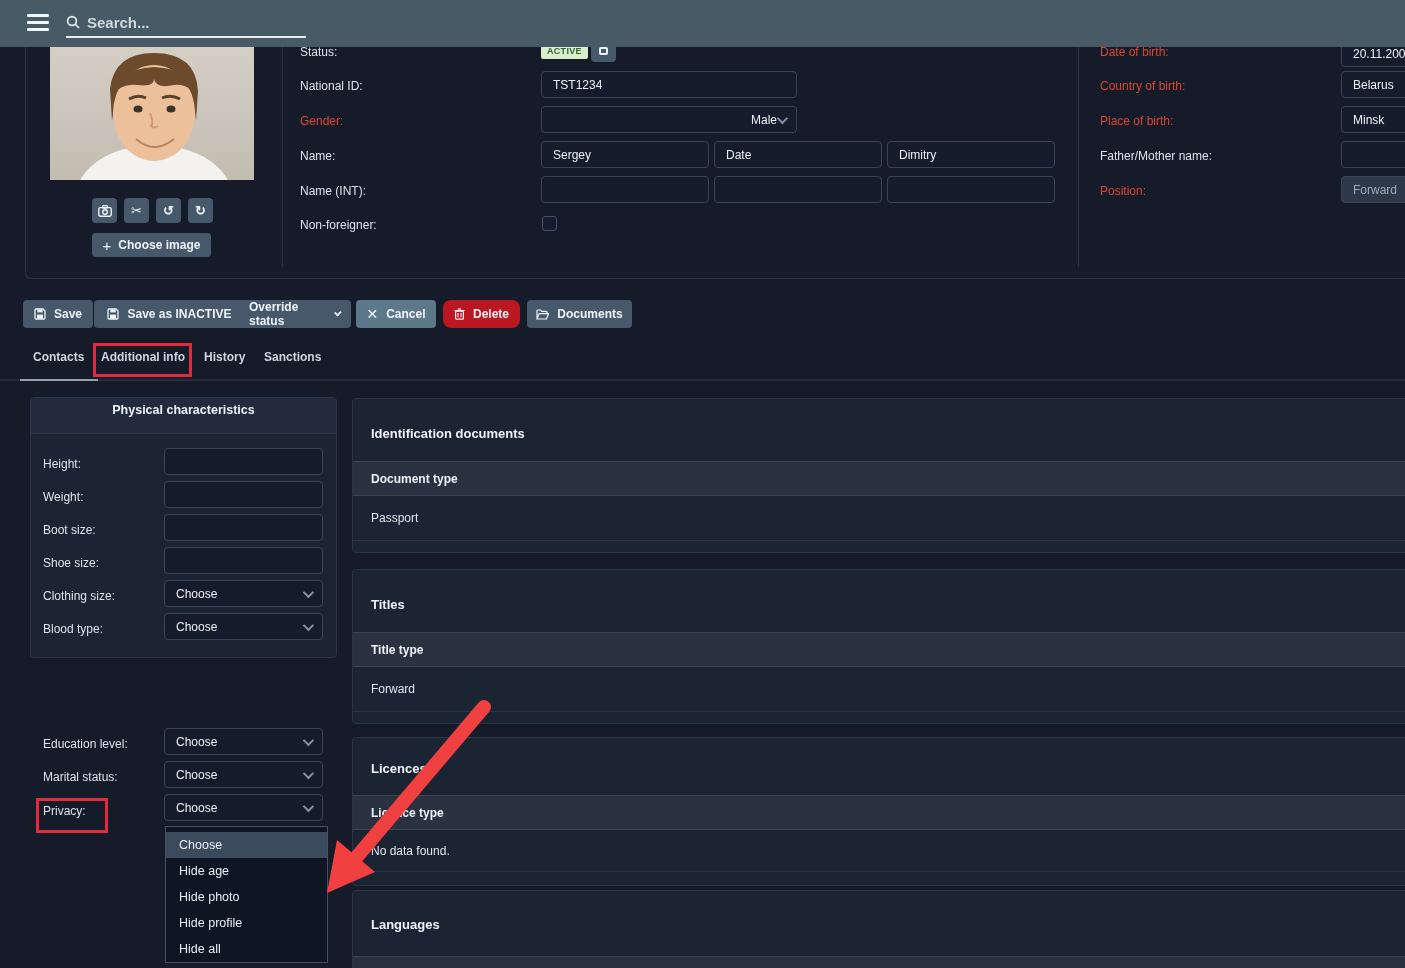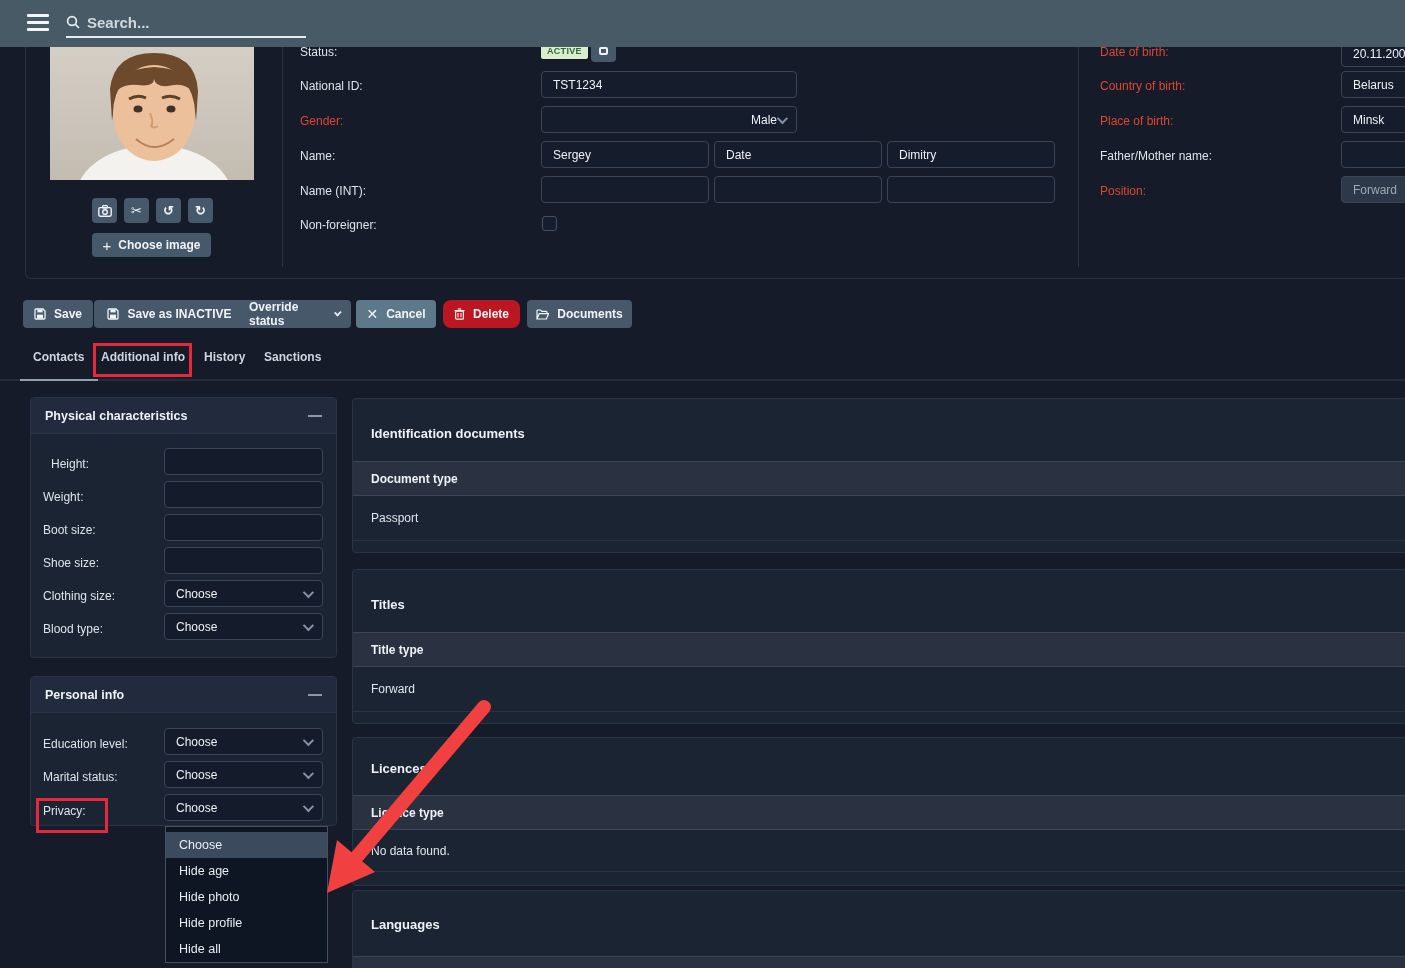--- a/index.html
+++ b/index.html
@@ -41,21 +41,21 @@
   .abtn { position:absolute; top:300px; height:28px; background:#46586a; border-radius:4px; color:#f0f4f7; font-size:12px; font-weight:bold; display:flex; align-items:center; justify-content:center; gap:8px; cursor:pointer; padding:0 12px; }
   .abtn.light { background:#5d7888; }
   .abtn.danger { background:#bb1723;border-radius:8px; }
   .abtn svg { flex:0 0 auto; }
   
   .tab { position:absolute; top:350px; font-size:12px; font-weight:bold; color:#cdd5dd; cursor:pointer; }
   .tabline { position:absolute; left:0; top:379px; width:1405px; height:2px; background:#242d3c; }
   .tabline-active { position:absolute; left:20px; top:379px; width:78px; height:2px; background:#93a1ad; }
   
   .panel { position:absolute; left:30px; width:307px; background:#1b2433; border:1px solid #2b3444; border-radius:4px; }
-  .panel-h { height:36px; background:#212b3d; border-bottom:1px solid #2b3444; border-radius:4px 4px 0 0; display:flex; align-items:center; justify-content:space-between; padding:16px 14px; }
+  .panel-h { height:36px; background:#212b3d; border-bottom:1px solid #2b3444; border-radius:4px 4px 0 0; display:flex; align-items:center; justify-content:flex-end; padding:16px 14px;flex-direction:column; }
   .panel-title { font-size:12.5px; font-weight:bold; color:#eef2f6; }
   .minus { width:14px; height:2px; background:#8b98a8; cursor:pointer; }
   .plabel { position:absolute; left:13px; font-size:12px; color:#dde3ea; }
   .pinput, .pselect { position:absolute; left:134px; width:159px; height:27px; background:#141b2a; border:1px solid #3c4558; border-radius:4px; color:#eef2f6; font-size:12px; display:flex; align-items:center; padding:0 11px; }
   .pselect { justify-content:space-between; cursor:pointer; }
   
   .card { position:absolute; left:352px; width:1120px; background:#1b2433; border:1px solid #2b3444; border-radius:4px; }
   .card-title { position:absolute; left:18px; font-size:13px; font-weight:bold; color:#eef2f6; }
   .thead { position:absolute; left:0; width:100%; height:35px; background:#2a3242; border-top:1px solid #3d4554; border-bottom:1px solid #3d4554; display:flex; align-items:center; padding-left:18px; font-size:12px; font-weight:bold; color:#eef2f6; }
   .trow { position:absolute; left:0; width:100%; height:45px; border-bottom:1px solid #2b3444; display:flex; align-items:center; padding-left:18px; font-size:12px; color:#dfe5ec; }
@@ -225,45 +225,39 @@
   <div class="tab" style="left:264px;">Sanctions</div>
   <div class="tabline"></div>
   <div class="tabline-active"></div>
 
   <div class="panel" style="top:397px; height:261px;">
     <div class="panel-h">
       <span class="panel-title">Physical characteristics</span>
       <div class="minus"></div>
     </div>
   </div>
-  <div class="plabel" style="left:43px; top:457px;margin-left:8px;">Height:</div>
+  <div class="plabel" style="left:43px; top:457px;">Height:</div>
   <div class="plabel" style="left:43px; top:490px;">Weight:</div>
   <div class="plabel" style="left:43px; top:523px;">Boot size:</div>
   <div class="plabel" style="left:43px; top:556px;">Shoe size:</div>
   <div class="plabel" style="left:43px; top:589px;">Clothing size:</div>
   <div class="plabel" style="left:43px; top:622px;">Blood type:</div>
   <div class="pinput" style="left:164px; top:448px;"></div>
   <div class="pinput" style="left:164px; top:481px;"></div>
   <div class="pinput" style="left:164px; top:514px;"></div>
   <div class="pinput" style="left:164px; top:547px;"></div>
   <div class="pselect" style="left:164px; top:580px;">
     <span>Choose</span>
       <span class="chev"></span>
   </div>
   <div class="pselect" style="left:164px; top:613px;">
     <span>Choose</span>
       <span class="chev"></span>
   </div>
 
-  <div class="panel" style="top:676px; height:150px;">
-    <div class="panel-h">
-      <span class="panel-title">Personal info</span>
-      <div class="minus"></div>
-    </div>
-  </div>
   <div class="plabel" style="left:43px; top:737px;">Education level:</div>
   <div class="plabel" style="left:43px; top:770px;">Marital status:</div>
   <div class="plabel" style="left:43px; top:804px;">Privacy:</div>
   <div class="pselect" style="left:164px; top:728px;">
     <span>Choose</span>
       <span class="chev"></span>
   </div>
   <div class="pselect" style="left:164px; top:761px;">
     <span>Choose</span>
       <span class="chev"></span>

